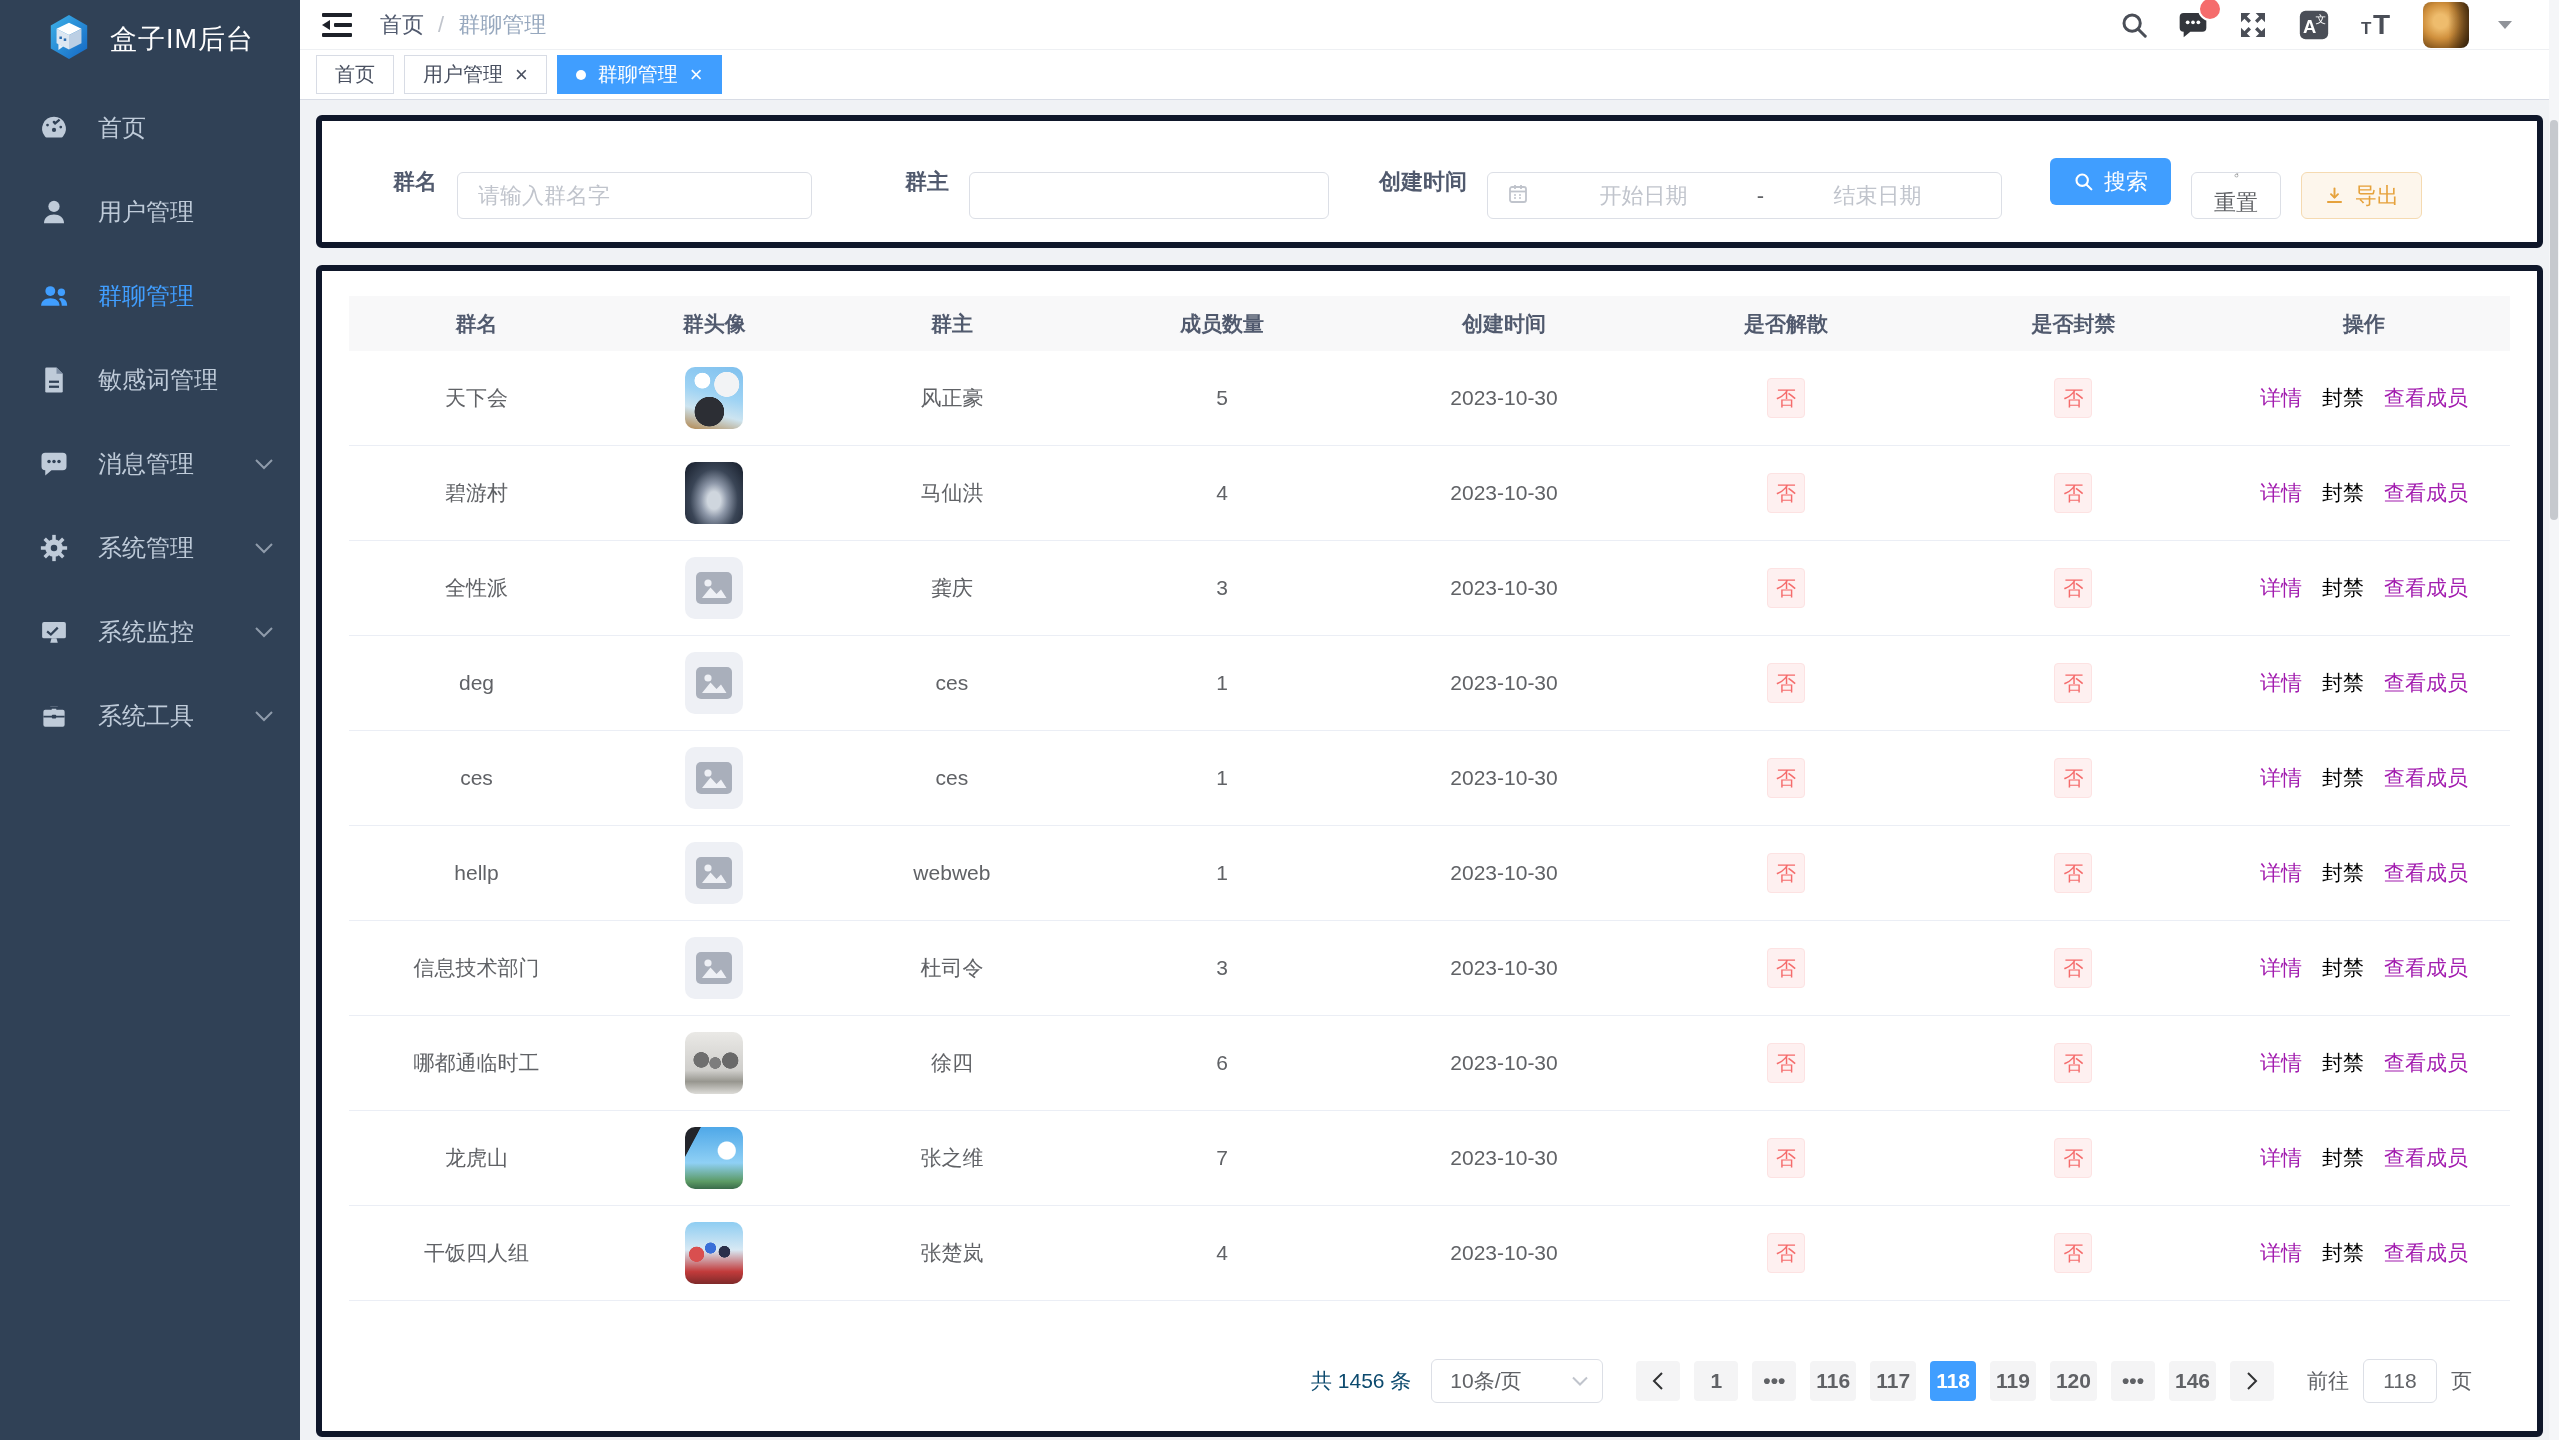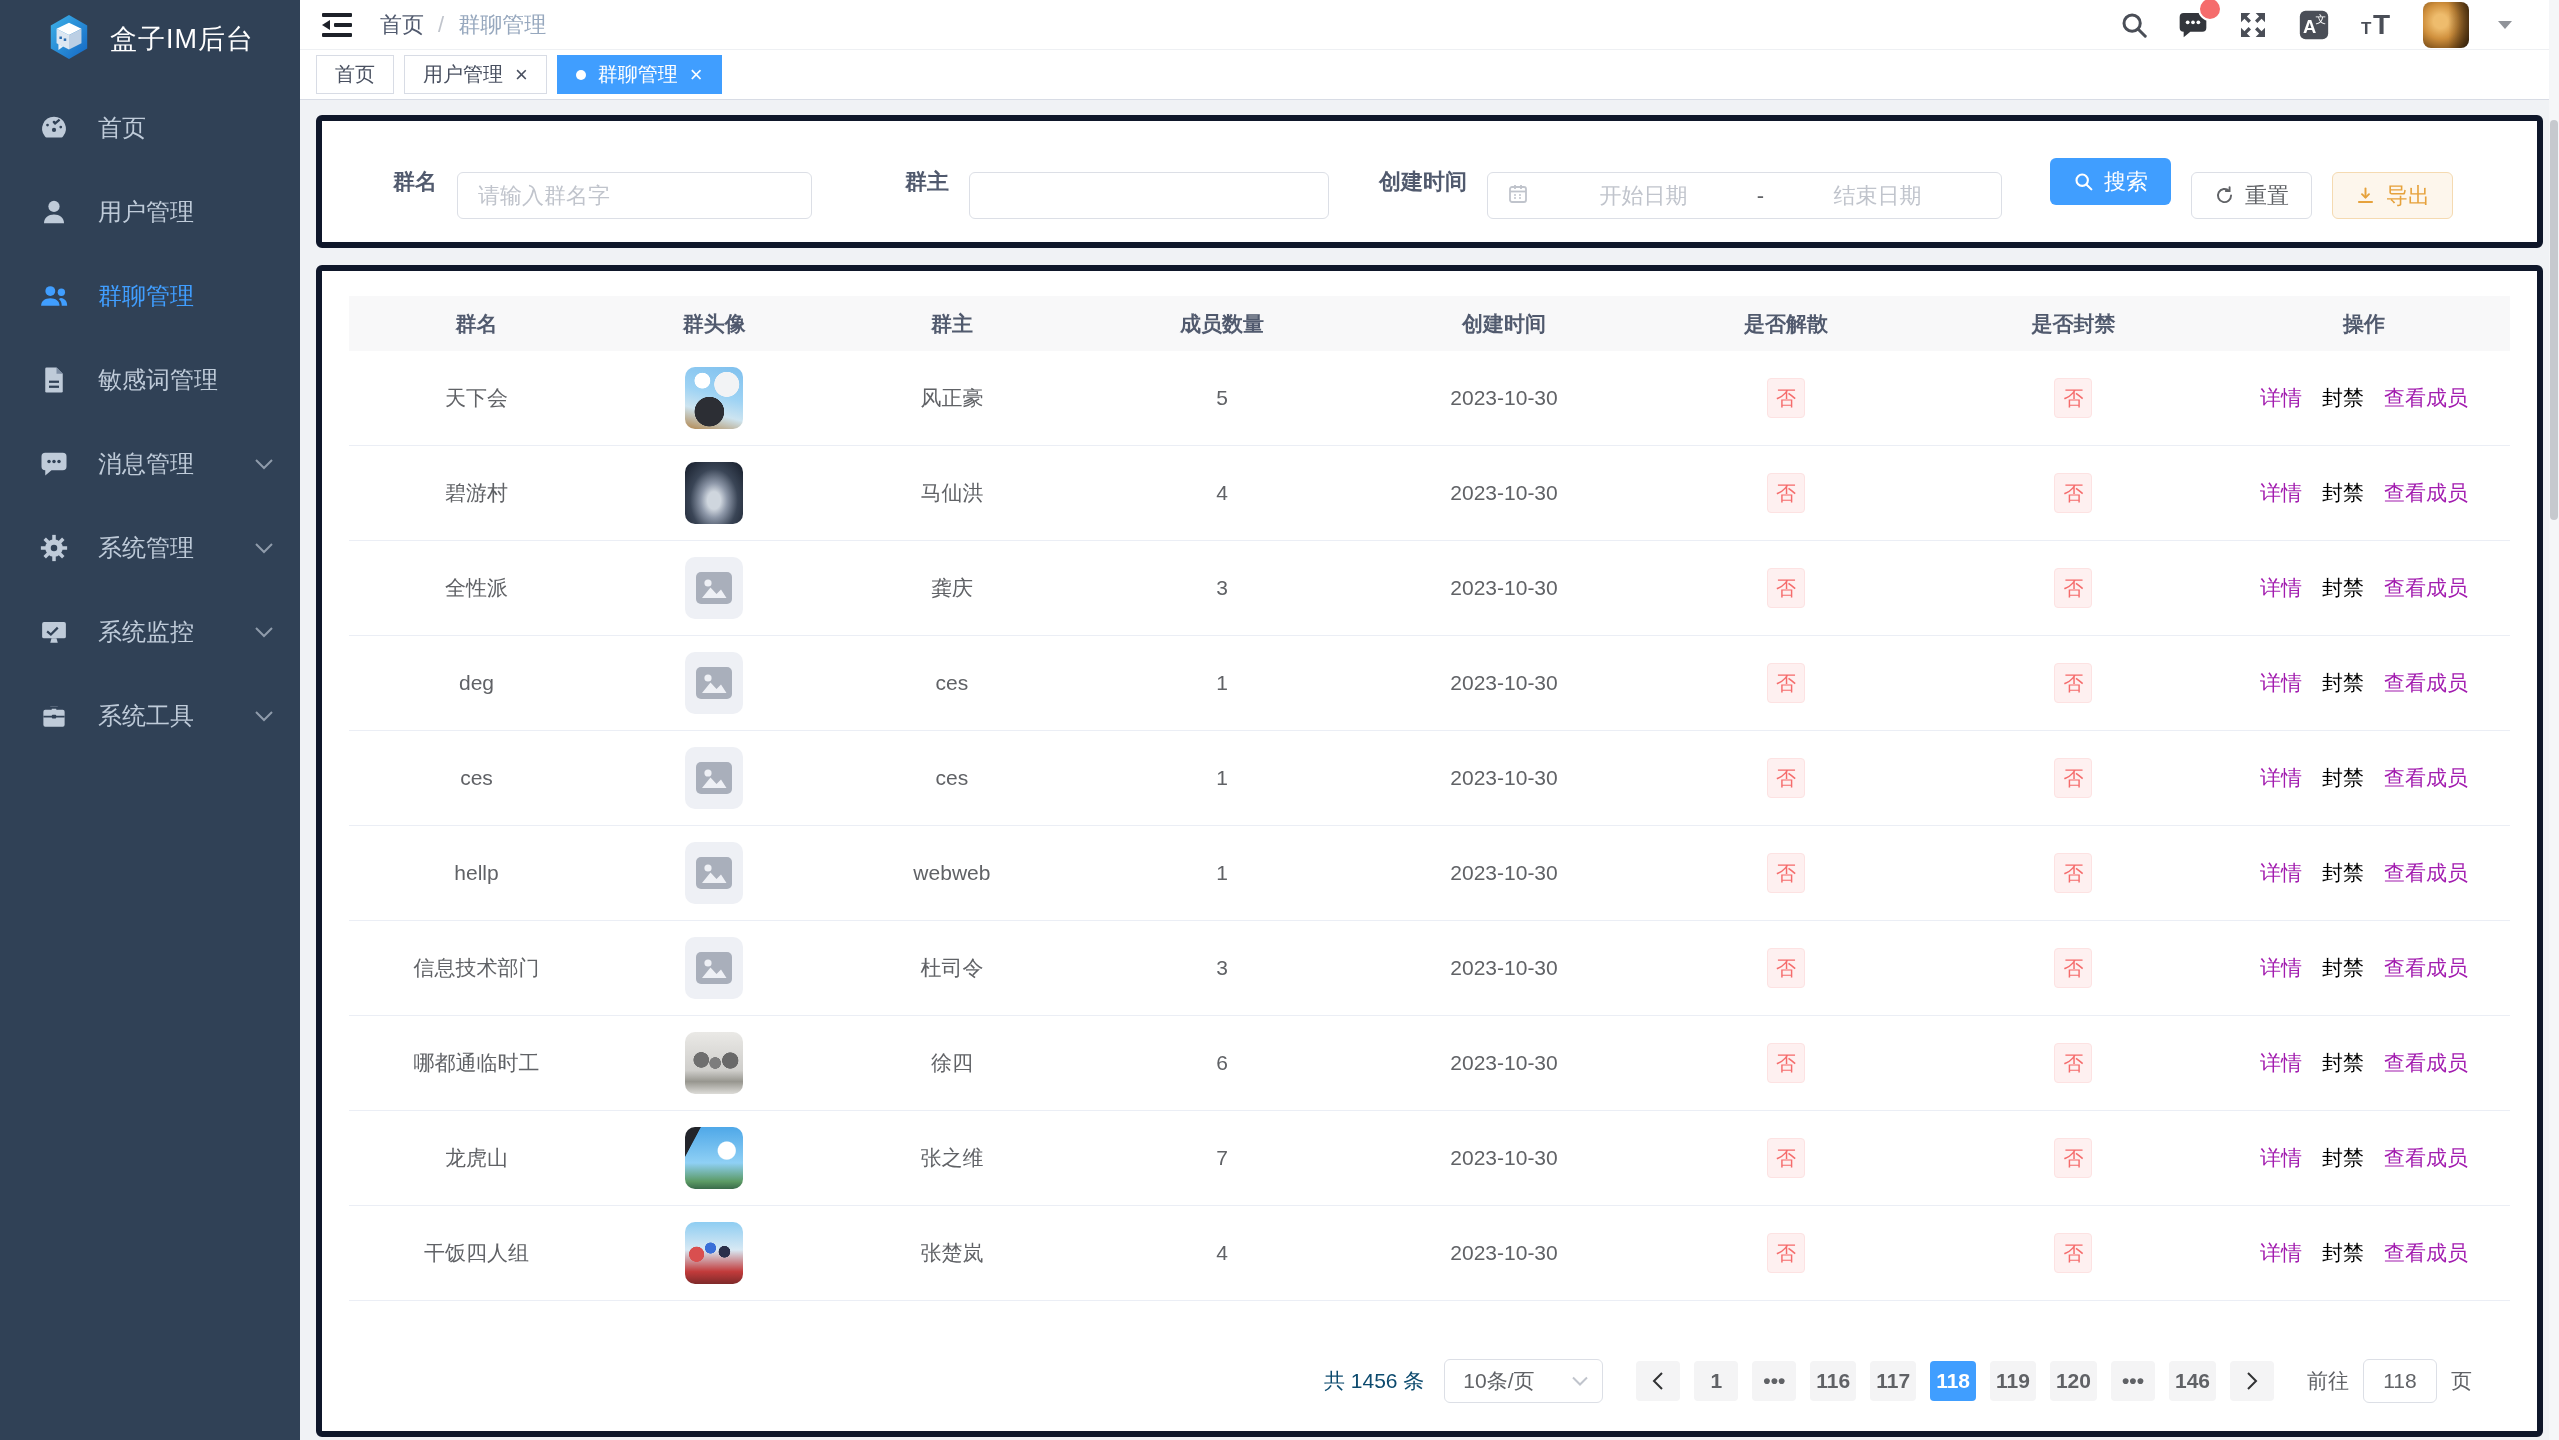--- a/index.html
+++ b/index.html
@@ -58,21 +58,21 @@
   .inp input { border:none; outline:none; width:100%; font-size:22px; color:#606266; background:transparent; font-family:inherit; }
   .inp input::placeholder { color:#c0c4cc; }
   .w-group { width:355px; }
   .w-owner { width:360px; }
   .daterange { width:515px; gap:8px; }
   .daterange input { text-align:center; }
   .dr-sep { color:#606266; font-size:22px; }
   .ml20 { margin-left:20px;margin-top:28px; } .ml48 { margin-left:48px; } .ml50 { margin-left:50px; } .ml93 { margin-left:93px; }
   .btn { height:47px; border-radius:6px; font-size:22px; display:flex; align-items:center; gap:10px; padding:0 22px; cursor:pointer; border:1px solid transparent; white-space:nowrap; }
   .btn-primary { background:#409eff; color:#fff; }
-  .btn-default { background:#fff; border-color:#dcdfe6; color:#606266; }
+  .btn-default { background:#fff; border-color:#dcdfe6; color:#606266;flex-direction:column; }
   .btn-warn { background:#fdf6ec; border-color:#f5dab1; color:#e6a23c; }
 
   
   .table-card { height:1172px; padding:25px 27px 0; display:flex; flex-direction:column; }
   .tbl-header { display:flex; height:55px; align-items:center; background:#f8f8f9; }
   .th { font-size:21px; color:#515a6e; font-weight:700; text-align:center; }
   .tbl-row { display:flex; height:95px; align-items:center; border-bottom:1px solid #ebeef5; }
   .td { font-size:21px; color:#606266; display:flex; align-items:center; justify-content:center; }
   .c1{width:11.8%}.c2{width:10.2%}.c3{width:11.8%}.c4{width:13.2%}.c5{width:12.9%}.c6{width:13.2%}.c7{width:13.4%}.c8{width:13.5%}
 
@@ -101,21 +101,21 @@
       linear-gradient(180deg, #8ecdf2 0%, #d8e9f4 45%, #c23b3b 80%, #7e2a2a 100%); }
 
   .tag-no { display:inline-block; min-width:36px; padding:0 8px; height:40px; line-height:38px; background:#fef0f0; border:1px solid #fde2e2; color:#f56c6c; border-radius:4px; font-size:20px; text-align:center; }
   .links a { margin:0 10px; font-size:21px; text-decoration:none; cursor:pointer; white-space:nowrap; }
   .link-blue { color:#a21caf; }
   .link-red { color:#000000; }
 
   
   .pager { display:flex; align-items:center; justify-content:flex-end; margin-top:58px; padding-right:38px; }
   .pg-total { font-size:21px; color:#0c4a6e; margin-right:20px; white-space:nowrap; }
-  .pg-select { width:159px; height:44px; border:1px solid #dcdfe6; border-radius:6px; display:flex; align-items:center; justify-content:space-between; padding:0 14px 0 18px; font-size:21px; color:#606266; margin-right:26px; cursor:pointer; background:#fff; }
+  .pg-select { width:172px; height:44px; border:1px solid #dcdfe6; border-radius:6px; display:flex; align-items:center; justify-content:space-between; padding:0 14px 0 18px; font-size:21px; color:#606266; margin-right:26px; cursor:pointer; background:#fff; }
   .pg-btn { min-width:44px; height:40px; border-radius:4px; background:#f4f4f5; color:#606266; font-size:21px; font-weight:600; display:flex; align-items:center; justify-content:center; margin:0 7px; padding:0 6px; cursor:pointer; }
   .pg-btn.active { background:#409eff; color:#fff; }
   .pg-goto { display:flex; align-items:center; font-size:21px; color:#606266; margin-left:26px; gap:14px; }
   .pg-input { width:74px; height:44px; border:1px solid #dcdfe6; border-radius:6px; text-align:center; font-size:21px; color:#606266; outline:none; font-family:inherit; }
 
   
   .scrollbar { position:fixed; right:0; top:0; width:10px; height:100%; background:#f5f6f8; }
   .scroll-thumb { position:absolute; top:120px; left:1px; width:8px; height:400px; background:#c6c9ce; border-radius:4px; }
 </style>
 </head>

